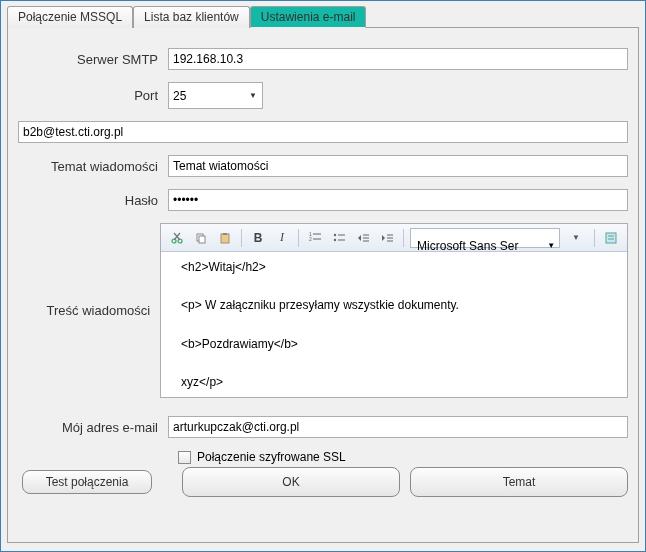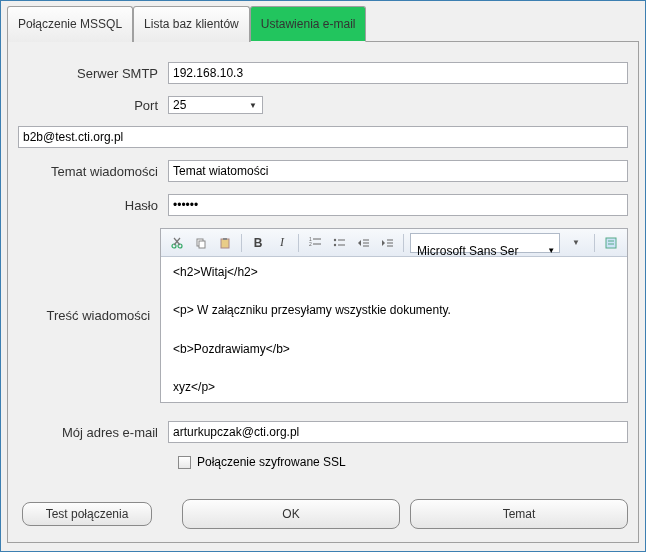--- a/index.html
+++ b/index.html
@@ -58,32 +58,32 @@
   background: #f0f0f0;
   display: flex;
   flex-direction: column;
 }
 .tabs {
   display: flex;
   gap: -1px;
   margin-bottom: 0;
 }
 .tab {
-  padding: 10px 10px;
+  padding: 3px 10px;
   border: 1px solid #a0a0a0;
   border-bottom: none;
   background: linear-gradient(#fdfdfd, #ececec);
   font-size: 12px;
   position: relative;
   top: 1px;
   border-radius: 3px 3px 0 0;
   color: #333;
 }
 .tab.active {
-  background: #22c55e;
+  background: #14b8a6;
   border-bottom: 1px solid #f0f0f0;
   z-index: 2;
 }
 .tab-body {
   border: 1px solid #a0a0a0;
   flex: 1;
   padding: 20px 10px 10px 10px;
   background: #f0f0f0;
 }
 .row {
@@ -104,21 +104,21 @@
 input[type=text], input[type=password] {
   width: 100%;
   height: 22px;
   border: 1px solid #abadb3;
   padding: 10px 4px;
   font-size: 12px;
   background: #fff;
 }
 .port-combo {
   width: 95px;
-  height: 18px;
+  height: 27px;
   border: 1px solid #abadb3;
   background: #fff;
   display: flex;
   align-items: center;
 }
 .port-combo .val {
   flex: 1;
   padding: 0 4px;
   font-size: 12px;
 }
@@ -161,33 +161,33 @@
   border: 1px solid #b0bac8;
   background: #fff;
   display: flex; align-items: center;
   padding: 16px 4px 0 6px;
   font-size: 12px;
   min-width: 150px;
 }
 .tb-font .arrow { margin-left: auto; font-size: 8px; padding-left: 6px; }
 .editor .area {
   flex: 1;
-  padding: 6px 12px;
+  padding: 6px 20px;
   font-size: 12px;
   line-height: 1.6;
   white-space: pre-wrap;
   overflow: auto;
   font-family: Tahoma, sans-serif;
 }
 .chk-row {
   display: flex;
   align-items: center;
   margin-left: 160px;
   gap: 6px;
-  margin-bottom: 30px;
+  margin-bottom: 3px;
 }
 .chk {
   width: 13px; height: 13px;
   border: 1px solid #8a8a8a;
   background: linear-gradient(#fff,#e8e8e8);
 }
 .bottom {
   display: flex;
   gap: 10px;
   align-items: center;

